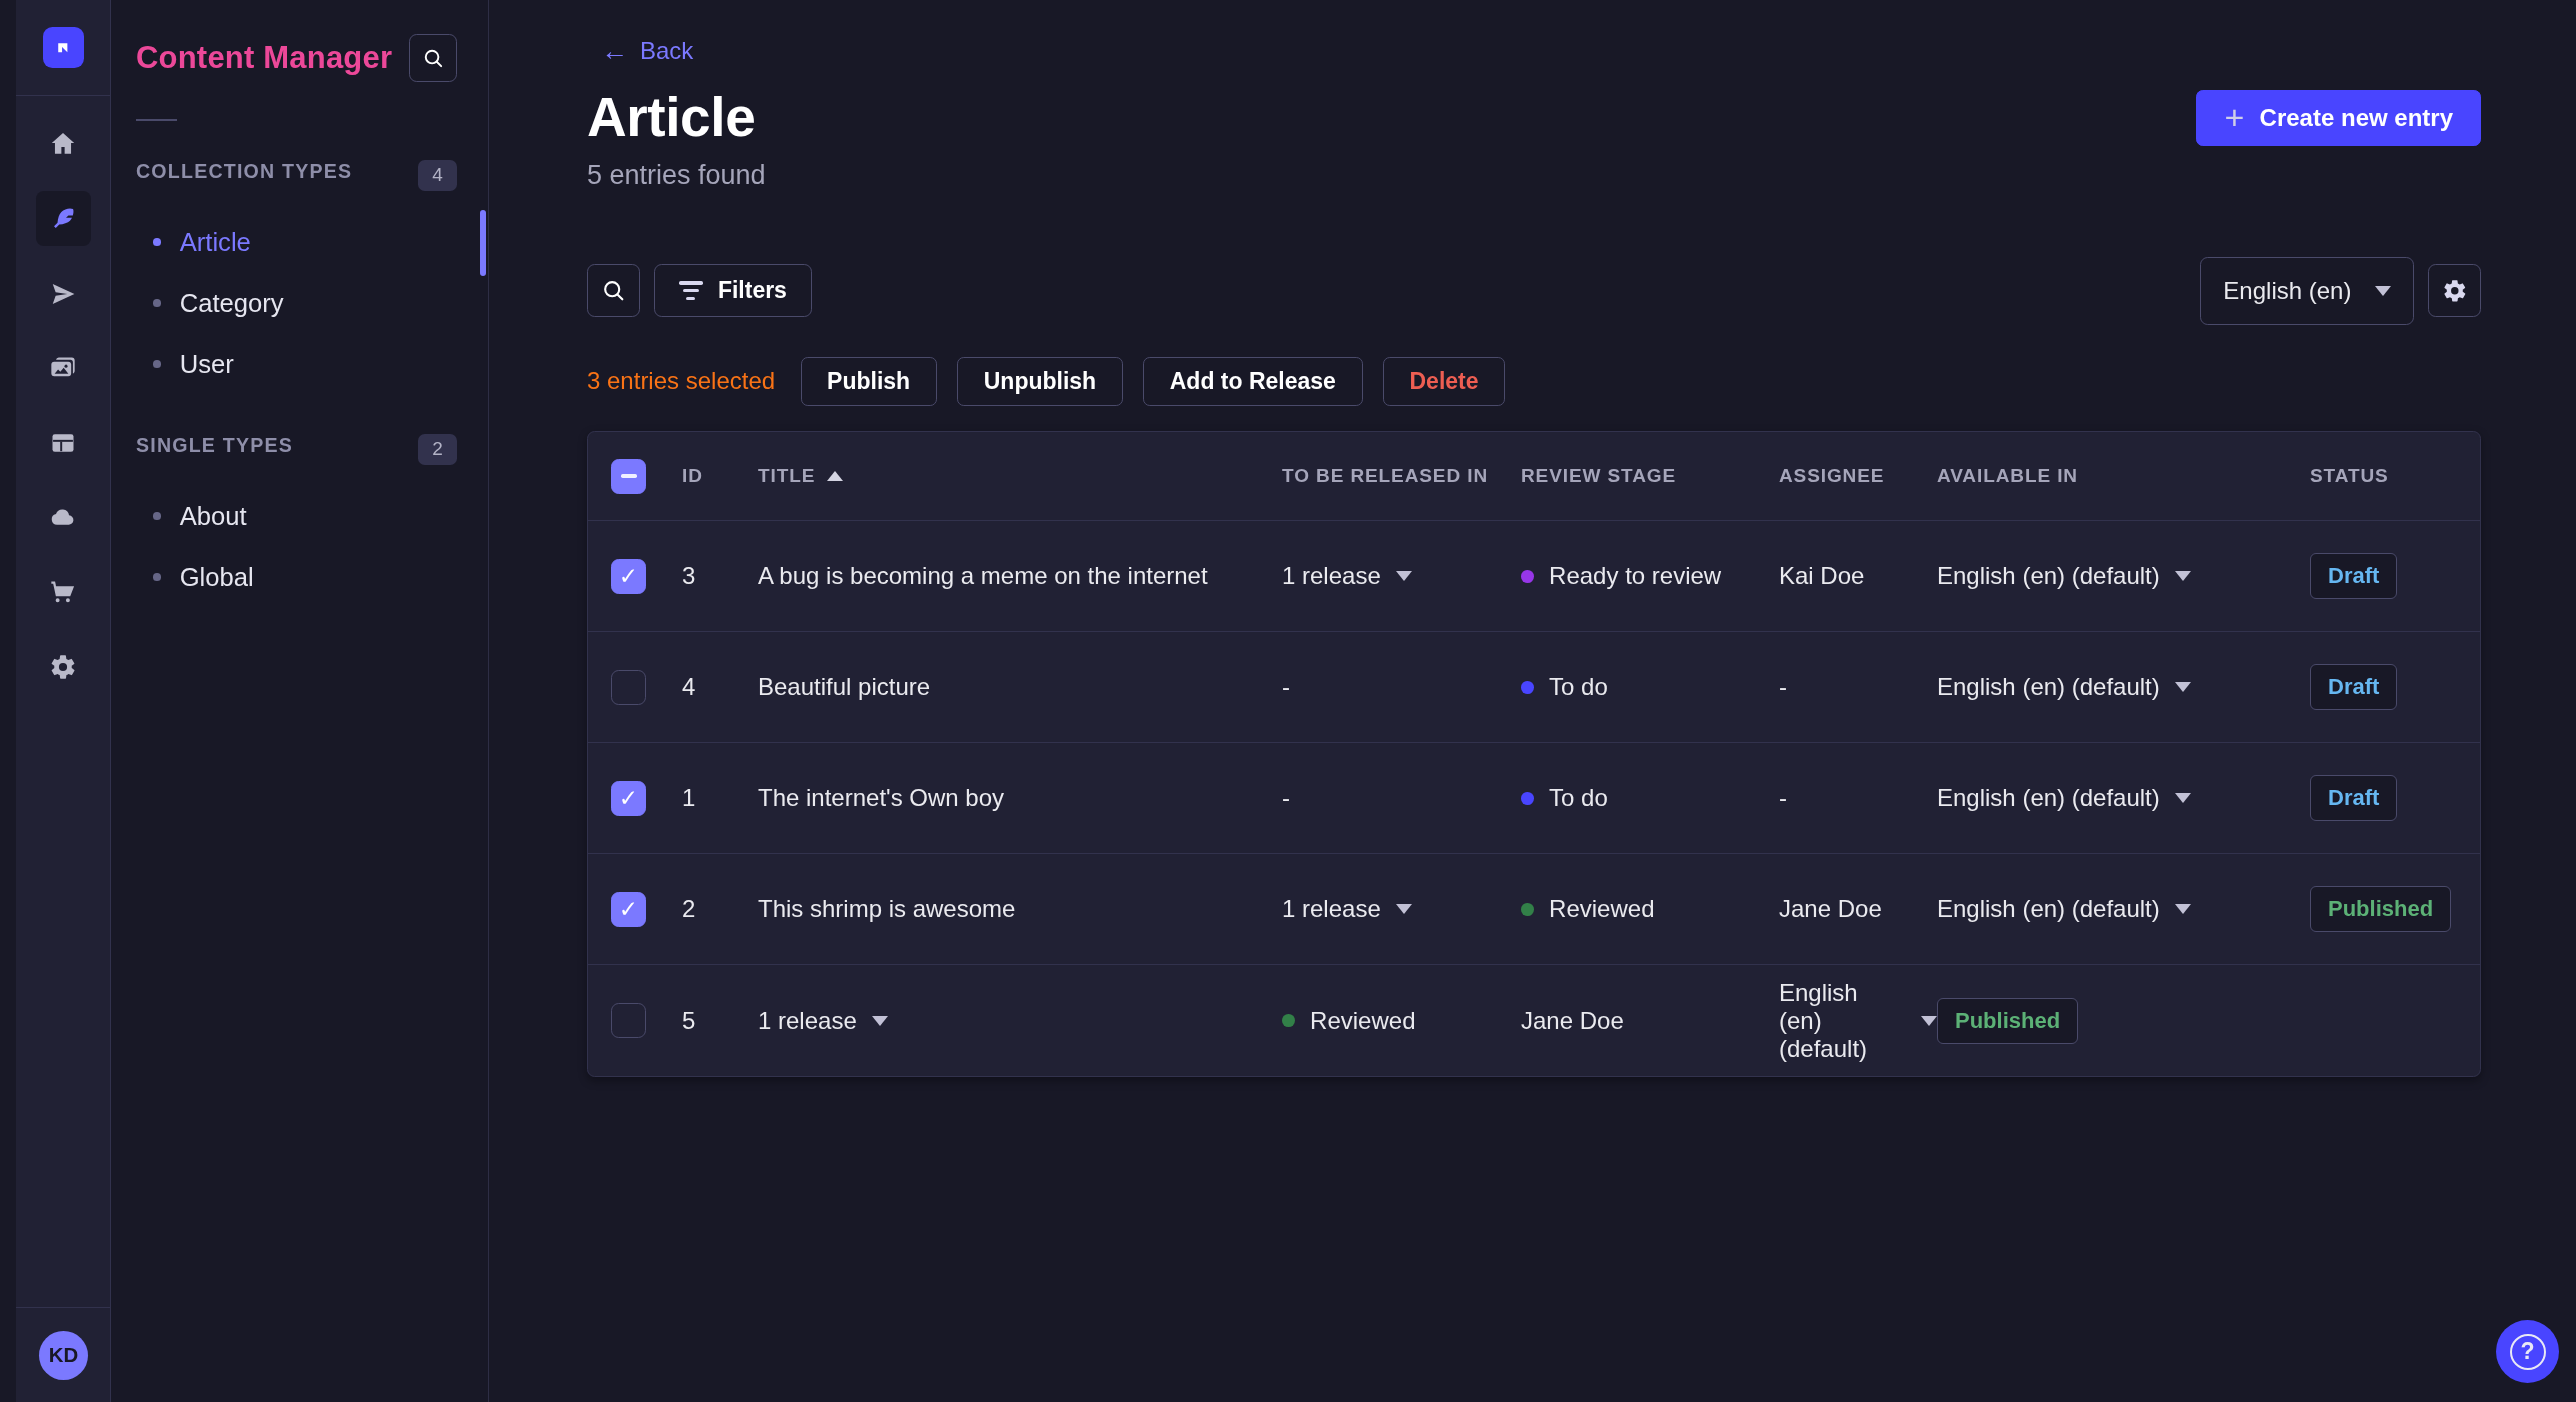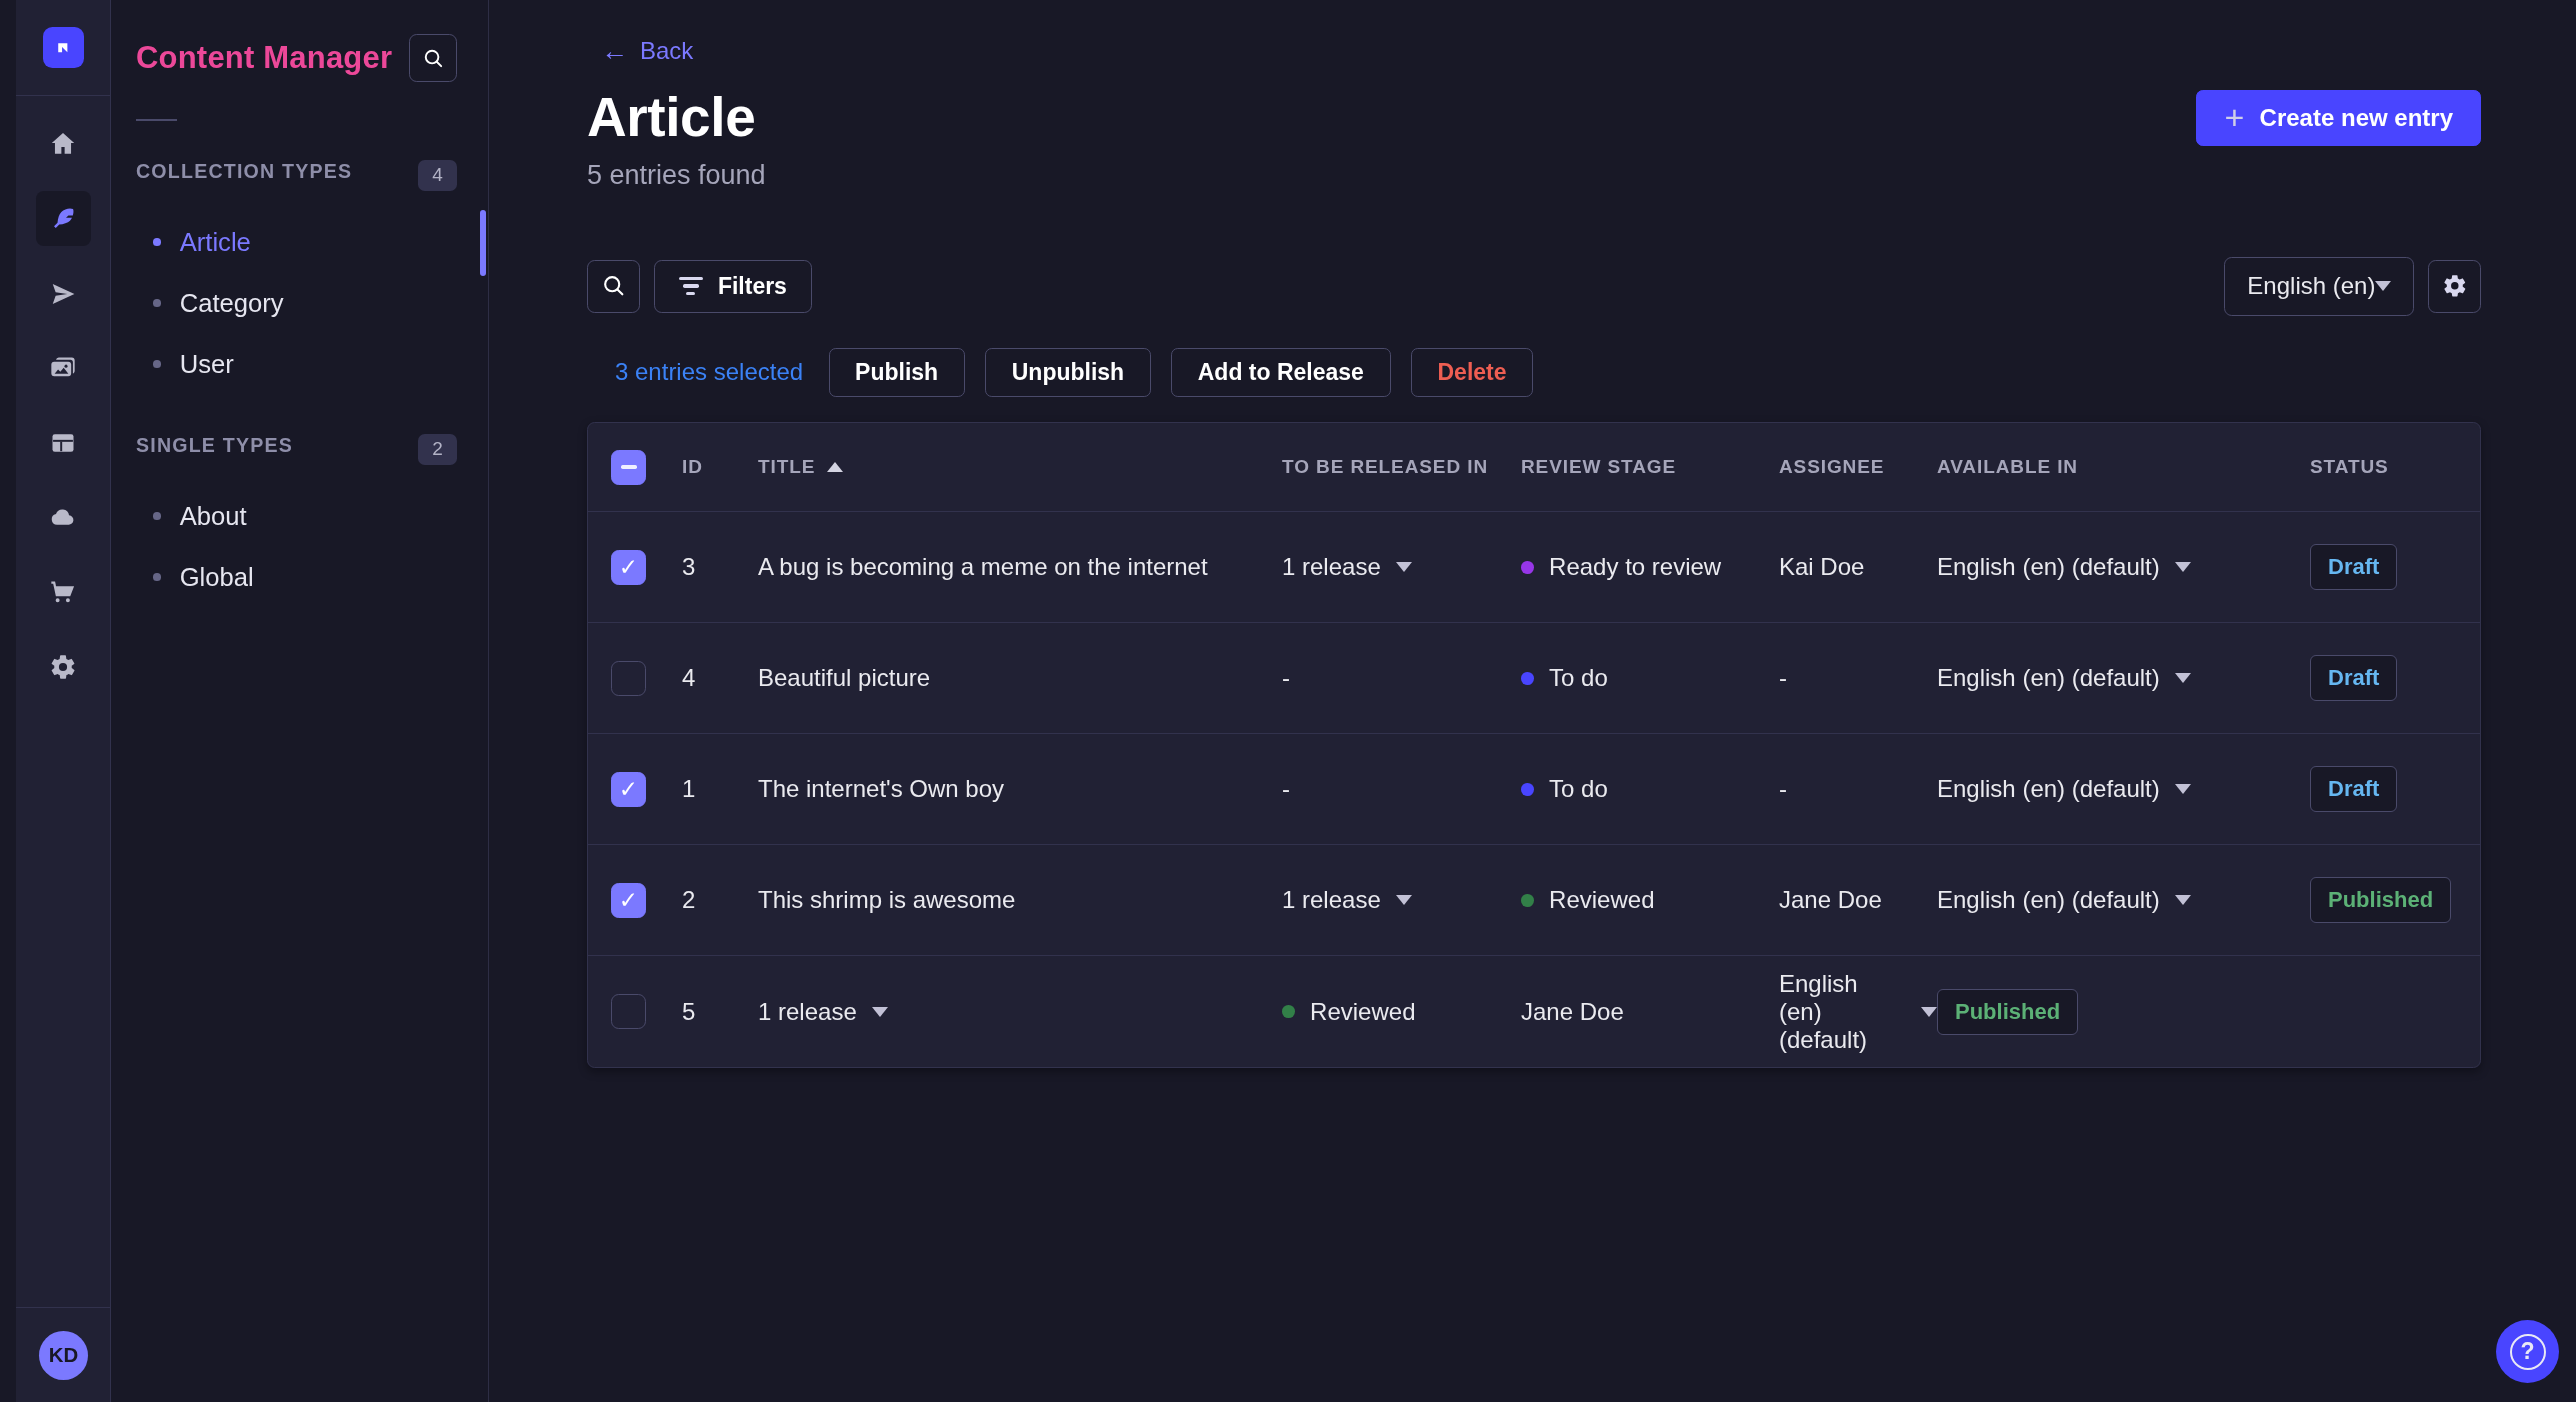--- a/index.html
+++ b/index.html
@@ -67,29 +67,29 @@
   .sq-btn { width:53px; height:53px; border-radius:7.7px; border:0.9px solid #4a4a6a; background:transparent;
     display:flex; align-items:center; justify-content:center; color:#ffffff; cursor:pointer; }
   .sq-btn svg { width:25.6px; height:25.6px; }
   .filters-btn { height:53px; padding:0 24px; border-radius:7.7px; border:0.9px solid #4a4a6a;
     background:transparent; display:flex; align-items:center; gap:15.3px; cursor:pointer; }
   .filter-icon { display:flex; flex-direction:column; gap:4.3px; align-items:center; }
   .filter-icon i { display:block; height:3.4px; border-radius:1.7px; background:#d9d8ef; }
   .filter-icon i:nth-child(1){ width:24px; } .filter-icon i:nth-child(2){ width:16px; }
   .filter-icon i:nth-child(3){ width:8.5px; }
   .filters-label { font-size:23px; font-weight:700; color:#ffffff; }
-  .locale-select { height:59px; padding:0 22px; border-radius:7.7px; border:0.9px solid #4a4a6a;
-    display:flex; align-items:center; cursor:pointer; }
+  .locale-select { height:68px; padding:0 22px; border-radius:7.7px; border:0.9px solid #4a4a6a;
+    display:flex; align-items:center; gap:24px; cursor:pointer; }
   .locale-value { font-size:24px; color:#eaeaef; }
   .caret-down { width:0; height:0; border-left:8.5px solid transparent; border-right:8.5px solid transparent;
     border-top:10.2px solid #c2c1d6; }
   .gear-small { color:#d9d8ef; }
 
   .selection-row { margin-top:32px; padding-left:97px; display:flex; align-items:center; gap:22px; }
-  .selection-text { font-size:24px; color:#3b82f6; margin-right:3.4px;margin-left:28px; }
+  .selection-text { font-size:24px; color:#f97316; margin-right:3.4px; }
   .action-btn { height:49px; padding:0 25.6px; border-radius:6.8px; border:0.9px solid #4a4a6a;
     background:transparent; font-size:23px; font-weight:700; color:#ffffff; cursor:pointer;
     font-family:"Liberation Sans", sans-serif; }
   .action-btn.danger { color:#ee5e52; }
 
   
   .panel { margin:25.6px 95px 0 97px; background:#212134; border:0.9px solid #32324d; border-radius:7.7px;
     box-shadow:0 3.4px 8.5px rgba(3,3,5,.35); overflow:hidden; }
   .grid-row { display:grid; grid-template-columns:94px 76px 524px 239px 258px 158px 373px 1fr;
     align-items:center; }

